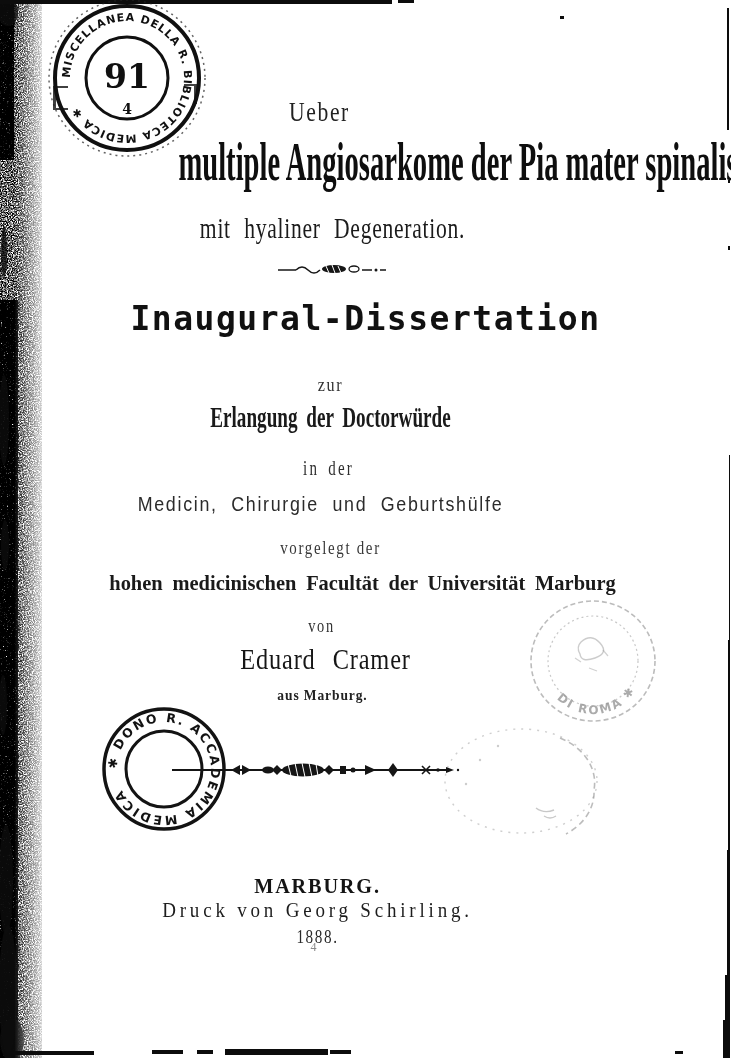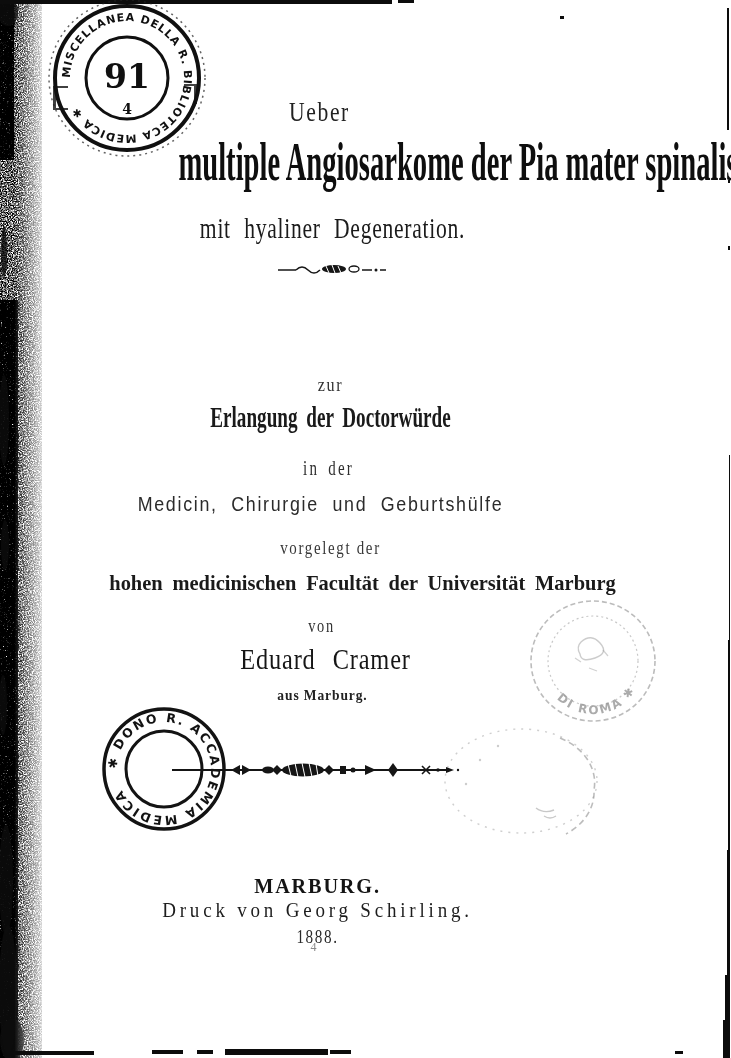--- a/index.html
+++ b/index.html
@@ -116,20 +116,21 @@
   <svg style="left:276px;top:262px" width="112" height="14" viewBox="0 0 112 14">
     <path d="M2,8 h18" stroke="#161616" stroke-width="1.5" fill="none"></path>
     <path d="M20,8 q6,-6 12,0 q6,6 12,0" stroke="#161616" stroke-width="1.5" fill="none"></path>
     <ellipse cx="58" cy="7" rx="12" ry="4" fill="#161616"></ellipse>
     <path d="M50,4 l3,7 M56,3 l3,8 M62,4 l3,7" stroke="#ffffff" stroke-width="1"></path>
     <ellipse cx="78" cy="7" rx="5" ry="3" fill="none" stroke="#161616" stroke-width="1.3"></ellipse>
     <path d="M86,8 h10 M104,8 h6" stroke="#161616" stroke-width="1.5" fill="none"></path>
     <circle cx="100" cy="8" r="1.5" fill="#161616"></circle>
   </svg>
 
+  <div class="line heading">Inaugural-Dissertation</div>
   <div class="line zur">zur</div>
   <div class="line erlangung">Erlangung der Doctorwürde</div>
   <div class="line inder">in der</div>
   <div class="line faculties">Medicin, Chirurgie und Geburtshülfe</div>
   <div class="line vorgelegt">vorgelegt der</div>
   <div class="line faculty">hohen medicinischen Facultät der Universität Marburg</div>
   <div class="line von">von</div>
   <div class="line author">Eduard Cramer</div>
   <div class="line origin">aus Marburg.</div>
 

